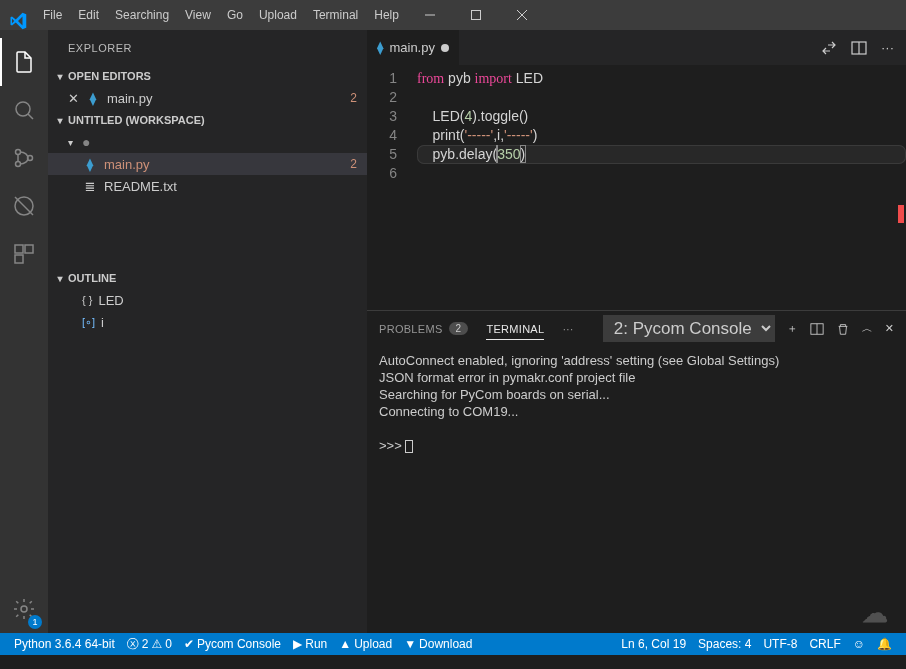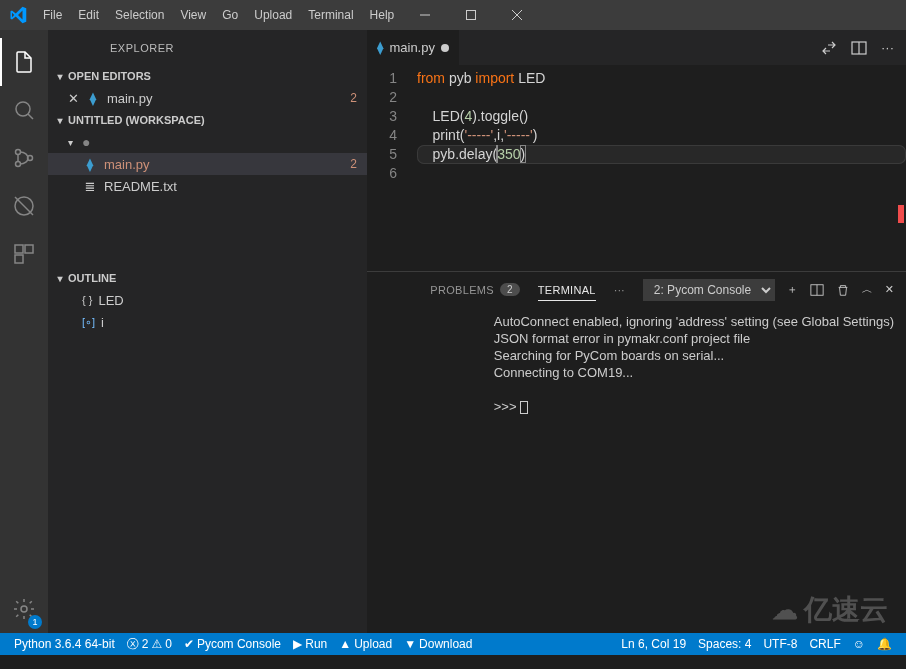--- a/index.html
+++ b/index.html
@@ -1,38 +1,38 @@
 <!DOCTYPE html>
 <html><head>
 <meta charset="utf-8">
 <style>
 * { margin: 0; padding: 0; box-sizing: border-box; font-family: "Segoe UI", Arial, sans-serif; }
 body { width: 906px; height: 669px; background: #1e1e1e; color: #cccccc; font-size: 13px; overflow: hidden; position: relative; }
 
 
-.titlebar { height: 30px; background: #3c3c3c; display: flex; align-items: center; color: #cccccc; }
+.titlebar { height: 30px; background: #3c3c3c; display: flex; align-items: flex-end; color: #cccccc; }
 .titlebar .logo { width: 35px; display: flex; align-items: center; justify-content: center; }
 .titlebar .menus { display: flex; }
 .titlebar .menu-item { padding: 0 8px; font-size: 12px; cursor: pointer; line-height: 30px; }
 .titlebar .title { flex: 1; text-align: center; font-size: 12px; color: #cccccc; }
 .titlebar .win-controls { display: flex; }
 .titlebar .win-btn { width: 46px; height: 30px; display: flex; align-items: center; justify-content: center; cursor: pointer; color: #cccccc; }
 
 
 .main { display: flex; height: 603px; }
 .activity-bar { width: 48px; background: #333333; display: flex; flex-direction: column; align-items: center; padding-top: 8px; }
 .activity-bar .act-item { width: 48px; height: 48px; display: flex; align-items: center; justify-content: center; cursor: pointer; color: #858585; position: relative; }
 .activity-bar .act-item.active { color: #ffffff; }
 .activity-bar .act-item.active::before { content: ""; position: absolute; left: 0; top: 0; bottom: 0; width: 2px; background: #ffffff; }
 .activity-bar .spacer { flex: 1; }
 .activity-bar .gear-badge { position: absolute; bottom: 4px; right: 6px; width: 14px; height: 14px; background: #007acc; border-radius: 50%; color: white; font-size: 9px; display: flex; align-items: center; justify-content: center; }
 
 
 .sidebar { width: 319px; background: #252526; display: flex; flex-direction: column; }
-.sidebar-header { height: 35px; padding: 0 20px; font-size: 11px; color: #bbbbbb; display: flex; align-items: center; letter-spacing: 0.5px; margin-left: 42px; }
+.sidebar-header { height: 35px; padding: 0 20px; font-size: 11px; color: #bbbbbb; display: flex; align-items: center; letter-spacing: 0.5px; }
 .section-header { height: 22px; display: flex; align-items: center; padding-left: 4px; font-size: 11px; font-weight: bold; color: #cccccc; cursor: pointer; }
 .section-header .chev { width: 16px; text-align: center; font-size: 10px; }
 .tree-item { height: 22px; display: flex; align-items: center; padding-left: 20px; font-size: 13px; cursor: pointer; }
 .tree-item.selected { background: #37373d; }
 .tree-item .chev { width: 12px; font-size: 10px; margin-right: 2px; }
 .tree-item .icon { width: 16px; margin-right: 6px; text-align: center; }
 .tree-item .label { flex: 1; }
 .tree-item .badge { color: #ce9178; margin-right: 10px; font-size: 12px; }
 .tree-item .dot { color: #858585; margin-right: 12px; font-size: 14px; }
 .folder-name { color: #ce9178; }
@@ -51,36 +51,36 @@
 .tabs-actions { margin-left: auto; display: flex; align-items: center; gap: 14px; padding-right: 12px; color: #cccccc; }
 .tabs-actions .act { cursor: pointer; }
 
 
 .code-editor { flex: 1; display: flex; font-family: Consolas, "Courier New", monospace; font-size: 14px; line-height: 19px; padding-top: 4px; position: relative; }
 .gutter { width: 50px; text-align: right; color: #858585; padding-right: 20px; }
 .gutter div { height: 19px; }
 .code-lines { flex: 1; color: #d4d4d4; }
 .code-lines div { height: 19px; white-space: pre; }
 .current-line { background: #282828; box-shadow: inset 0 0 0 1px #3a3a3a; border-radius: 7px; }
-.kw { color: #f97316; }
+.kw { color: #ec4899; font-family: Liberation Serif, serif; }
 .fn { color: #dcdcaa; }
 .num { color: #b5cea8; }
 .str { color: #ce9178; }
 .brk { box-shadow: 0 0 0 1px #888; }
 .scrollbar-v { position: absolute; right: 0; top: 0; width: 14px; height: 100%; }
 .scroll-marker { position: absolute; right: 2px; width: 6px; height: 18px; background: #f14c4c; top: 140px; }
 
 
-.panel { height: 362px; border-top: 1px solid #3c3c3c; display: flex; flex-direction: column; background: #1e1e1e; align-items: flex-end; }
+.panel { height: 323px; border-top: 1px solid #3c3c3c; display: flex; flex-direction: column; background: #1e1e1e; }
 .panel-tabs { height: 35px; display: flex; align-items: center; padding: 0 12px; gap: 18px; font-size: 11px; color: #969696; }
 .panel-tab { cursor: pointer; letter-spacing: 0.3px; display: flex; align-items: center; gap: 6px; }
 .panel-tab.active { color: #e7e7e7; border-bottom: 1px solid #e7e7e7; padding-bottom: 4px; margin-bottom: -5px; }
 .panel-tab .count { background: #4d4d4d; border-radius: 10px; padding: 1px 7px; font-size: 10px; color: #cccccc; }
 .panel-actions { margin-left: auto; display: flex; align-items: center; gap: 12px; color: #cccccc; }
-.panel-actions .sel { background: #3c3c3c; border: 1px solid #3c3c3c; color: #cccccc; font-size: 12px; padding: 2px 6px; }
+.panel-actions .sel { background: #3c3c3c; border: 1px solid #3c3c3c; color: #cccccc; font-size: 17px; padding: 2px 6px; }
 .panel-body { flex: 1; padding: 6px 12px; font-family: Consolas, monospace; font-size: 13px; line-height: 17px; color: #cccccc; }
 .cursor-box { display: inline-block; width: 8px; height: 13px; border: 1px solid #cccccc; vertical-align: middle; }
 
 
 .statusbar { height: 22px; background: #007acc; color: #ffffff; display: flex; align-items: center; font-size: 12px; padding: 0 8px; }
 .statusbar .sb-item { padding: 0 6px; cursor: pointer; display: flex; align-items: center; gap: 3px; }
 .statusbar .spacer { flex: 1; }
 .sb-icon { font-size: 12px; }
 
 
@@ -94,21 +94,21 @@
 
 <div class="titlebar">
   <div class="logo">
     <svg width="18" height="18" viewBox="0 0 24 24">
         <path fill="#0098ff" d="M23 3l-5-2-9 9-5-4-2 1v10l2 1 5-4 9 9 5-2V3zM4 15V9l3 3-3 3zm14 3l-6-6 6-6v12z"></path>
       </svg>
   </div>
   <div class="menus">
     <div class="menu-item">File</div>
     <div class="menu-item">Edit</div>
-    <div class="menu-item">Selection</div>
+    <div class="menu-item">Searching</div>
     <div class="menu-item">View</div>
     <div class="menu-item">Go</div>
     <div class="menu-item">Upload</div>
     <div class="menu-item">Terminal</div>
     <div class="menu-item">Help</div>
   </div>
   <div class="win-controls">
     <div class="win-btn">
         <svg width="10" height="10">
           <path stroke="#ccc" d="M0 5h10"></path>
@@ -332,14 +332,13 @@
   <div class="sb-item">Ln 6, Col 19</div>
   <div class="sb-item">Spaces: 4</div>
   <div class="sb-item">UTF-8</div>
   <div class="sb-item">CRLF</div>
   <div class="sb-item">☺</div>
   <div class="sb-item">🔔</div>
 </div>
 
 <div class="watermark">
   <span class="cloud">☁</span>
-  <span>亿速云</span>
 </div>
 
 </body></html>

